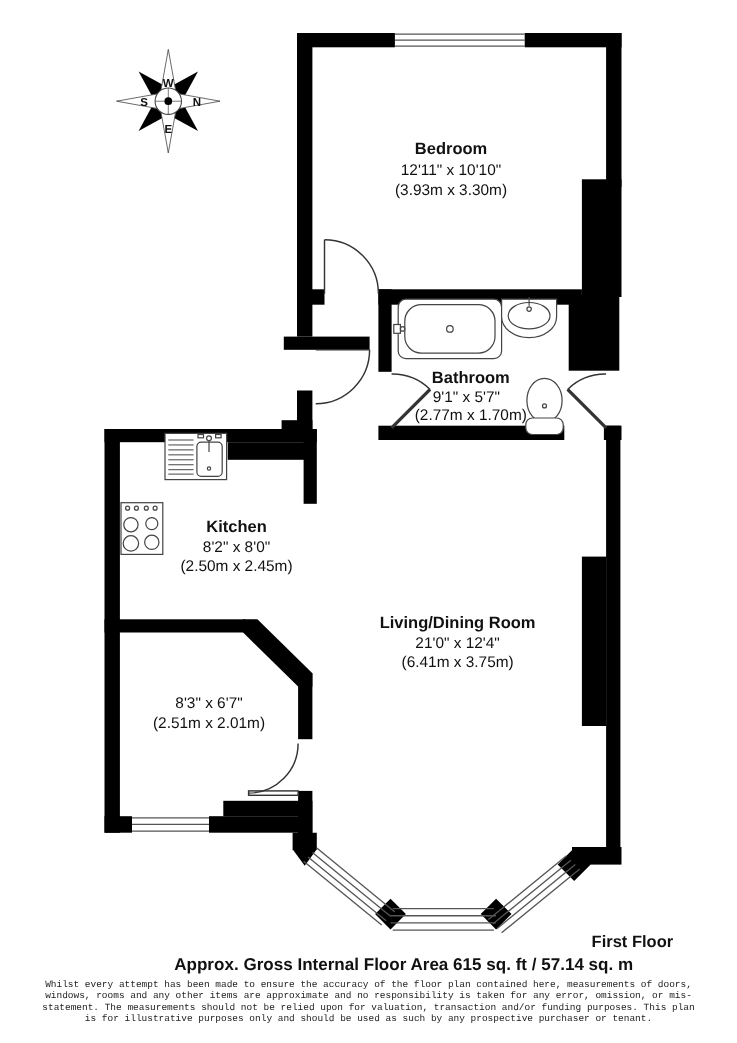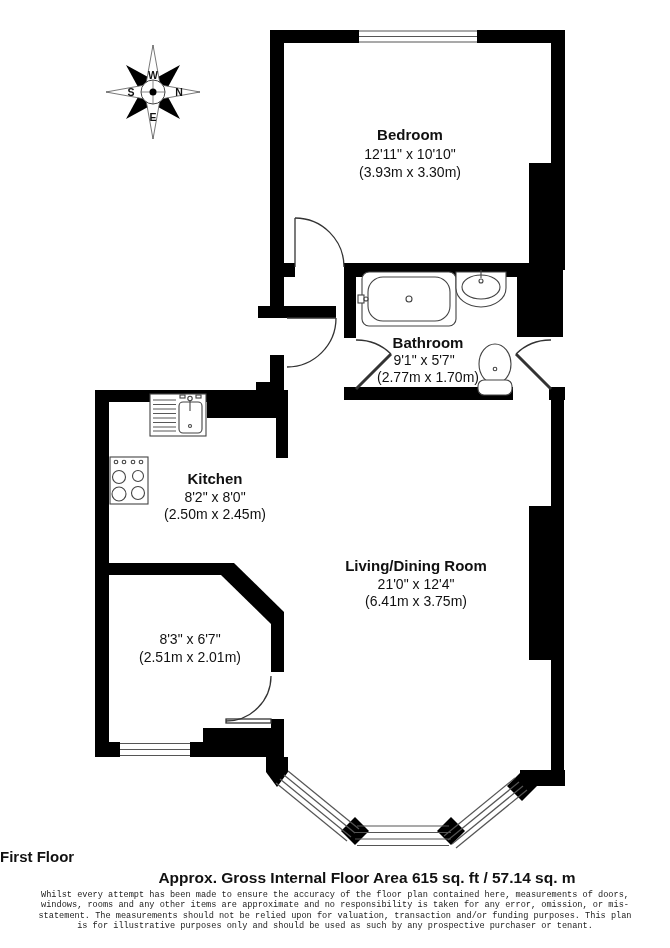--- a/index.html
+++ b/index.html
@@ -3,21 +3,21 @@
 <meta charset="utf-8">
 <style>
   html,body{margin:0;padding:0;background:#ffffff;}
   body{font-family:"Liberation Sans", sans-serif;}
   .page{position:relative;width:670px;height:948px;background:#fff;overflow:hidden;}
   svg{position:absolute;left:0;top:0;}
   svg text{font-family:"Liberation Sans", sans-serif;fill:#111;}
   .room-name{font-size:15px;font-weight:bold;}
   .room-dim{font-size:14px;}
   .compass-label{font-size:10.5px;font-weight:bold;}
-  .footer-floor{position:absolute;top:848px;left:0;width:600px;text-align:left;
+  .footer-floor{position:absolute;top:848px;left:12px;width:600px;text-align:right;
     font-size:15px;font-weight:bold;color:#111;}
   .footer-area{position:absolute;top:869px;left:0;width:670px;text-align:center;
     font-size:15.5px;font-weight:bold;color:#111;padding-left:32px;}
   .footer-disclaimer{position:absolute;top:890px;left:35px;width:600px;text-align:center;
     font-size:8.6px;line-height:10.4px;color:#222;font-family:Liberation Mono, monospace;}
 </style>
 </head>
 <body>
 
 <div class="page">

